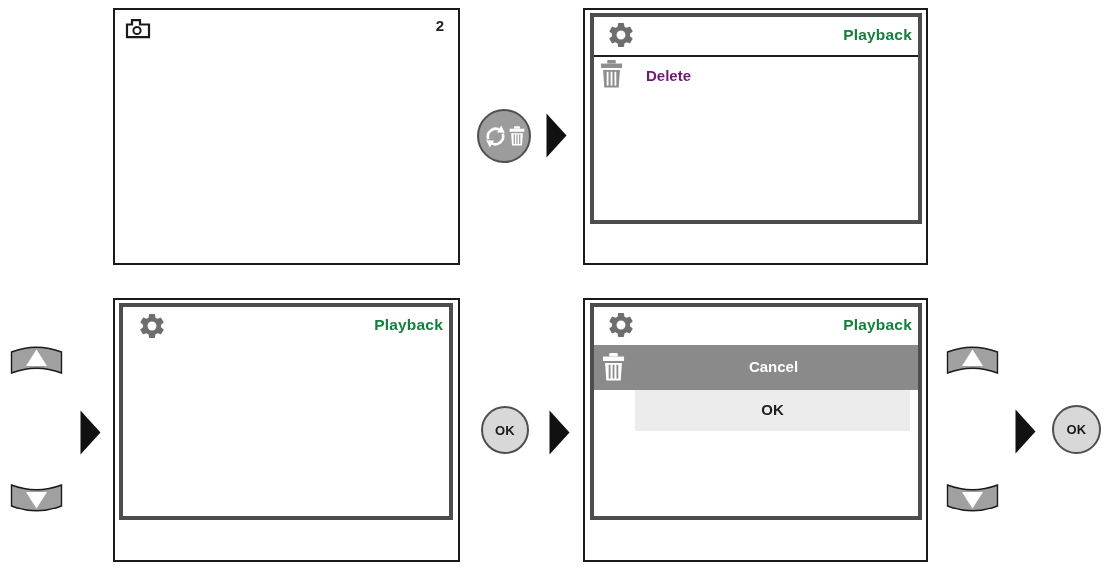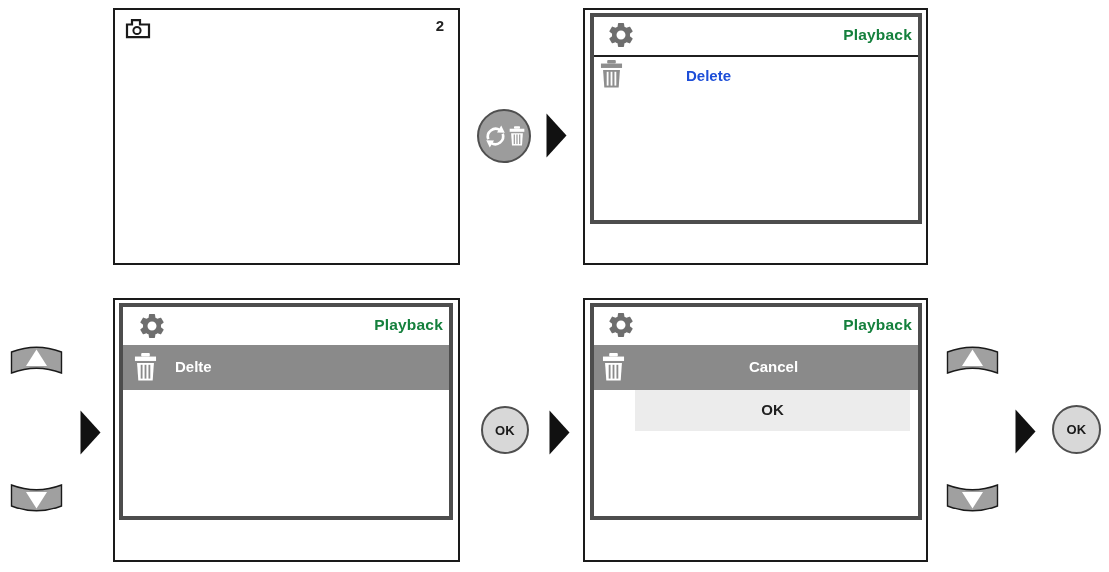--- a/index.html
+++ b/index.html
@@ -14,21 +14,21 @@
   .menu-inner { position:absolute; border:4px solid #4d4d4d; background:#fff; box-sizing:border-box; }
   .menu-header { position:absolute; left:0; right:0; top:0; height:38px; background:#fff; }
   .menu-header.divided { border-bottom:2px solid #1f1f1f; }
   .menu-title {
     position:absolute; right:6px; top:9px; font-size:15.5px; font-weight:700; color:#15803d;
     letter-spacing:0.2px;
   }
   .gear { position:absolute; left:12px; top:3px; width:30px; height:30px; color:#6e6e6e; }
 
   .menu-row { position:absolute; left:0; right:0; height:40px; }
-  .row-label { position:absolute; left:52px; top:10px; font-size:15px; font-weight:700; color:#1d4ed8;margin-left:40px; }
+  .row-label { position:absolute; left:52px; top:10px; font-size:15px; font-weight:700; color:#701a75; }
 
   .hl-row { position:absolute; left:0; right:0; top:38px; height:45px; background:#8a8a8a; }
   .hl-label { position:absolute; left:52px; top:13px; font-size:15px; font-weight:700; color:#ffffff; }
   .center-label { position:absolute; left:41px; right:6px; top:13px; text-align:center;
     font-size:15px; font-weight:700; color:#ffffff; }
   .ok-row { position:absolute; left:41px; right:8px; top:83px; height:41px; background:#ececec; }
   .ok-row-label { position:absolute; left:0; right:0; top:11px; text-align:center;
     font-size:15px; font-weight:700; color:#1f1f1f; }
 
   
@@ -159,28 +159,20 @@
   <div class="abs screen" style="left:113px; top:298px; width:347px; height:264px;">
     <div class="menu-inner" style="left:4px; top:3px; width:334px; height:217px;">
       <div class="menu-header">
         <span class="gear" style="left:14px; top:4px;">
           <svg width="30" height="30">
               <use href="#sym-gear"></use>
             </svg>
         </span>
         <span class="menu-title">Playback</span>
       </div>
-      <div class="hl-row">
-        <span class="icon-trash on-gray abs" style="left:11px; top:7px;">
-          <svg width="23" height="30">
-              <use href="#sym-trash"></use>
-            </svg>
-        </span>
-        <span class="hl-label">Delte</span>
-      </div>
     </div>
   </div>
 
   <div class="abs round-btn ok-btn" style="left:481px; top:406px; width:48px; height:48px;">
     <span>OK</span>
   </div>
 
   <span class="abs flow-arrow" style="left:549px; top:410px;">
     <svg width="21" height="45">
         <use href="#sym-flow-arrow"></use>

